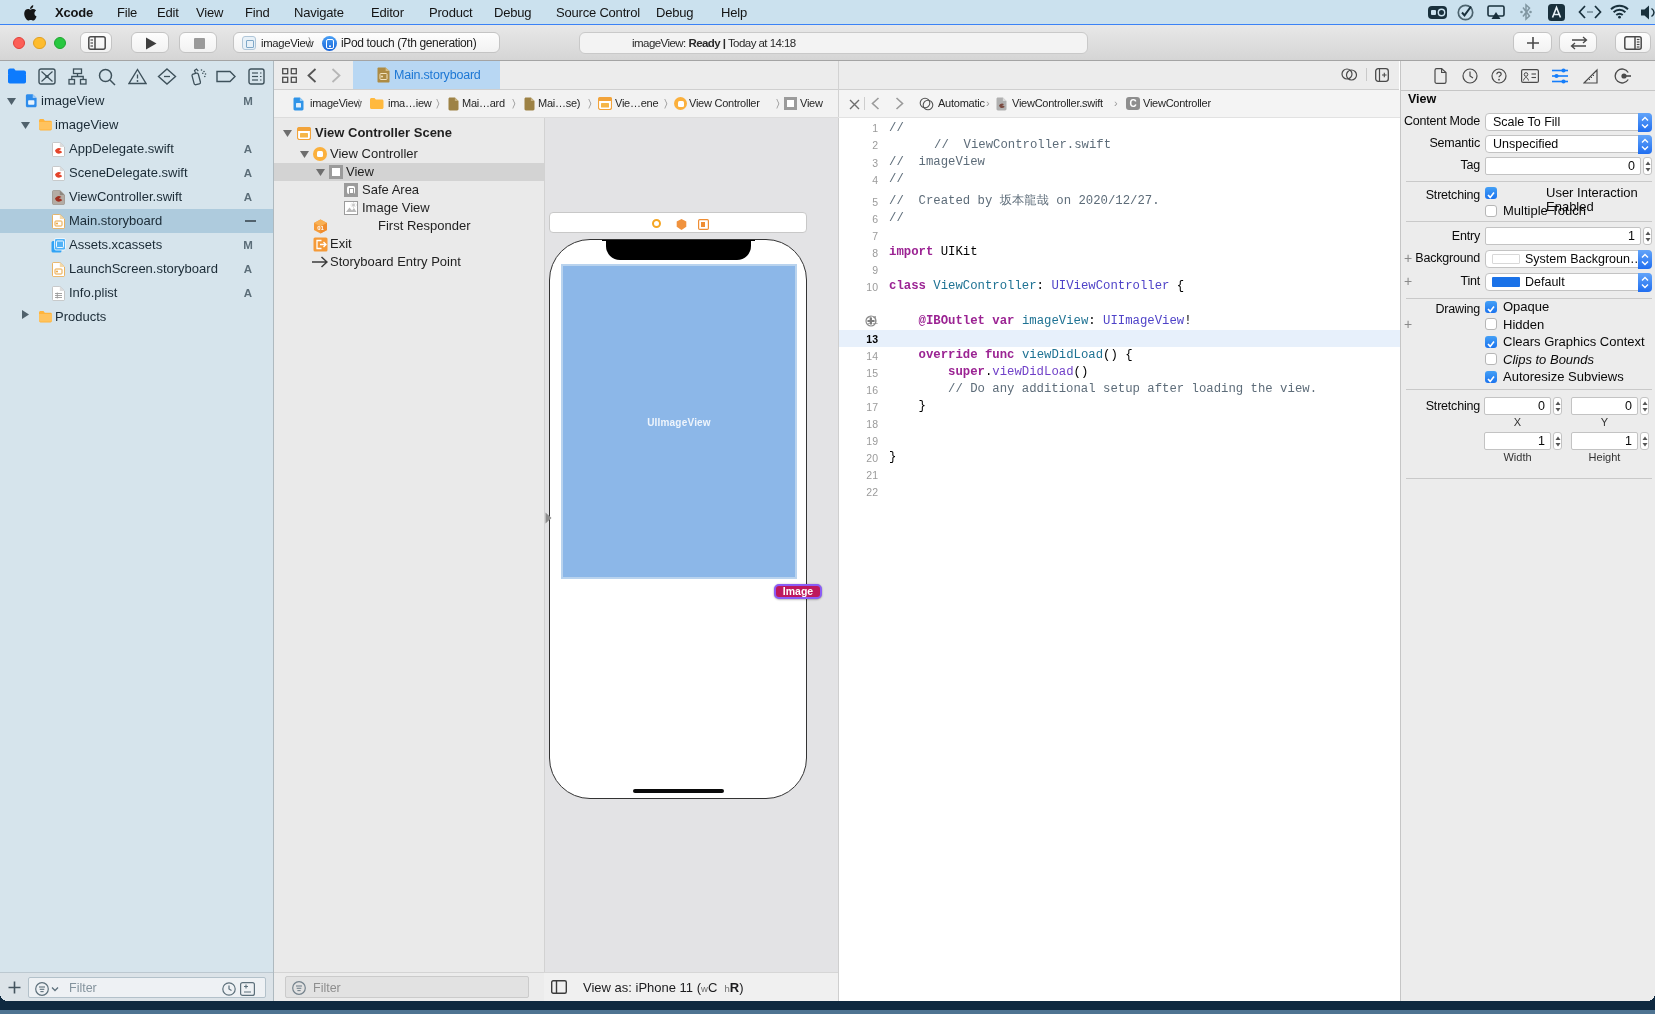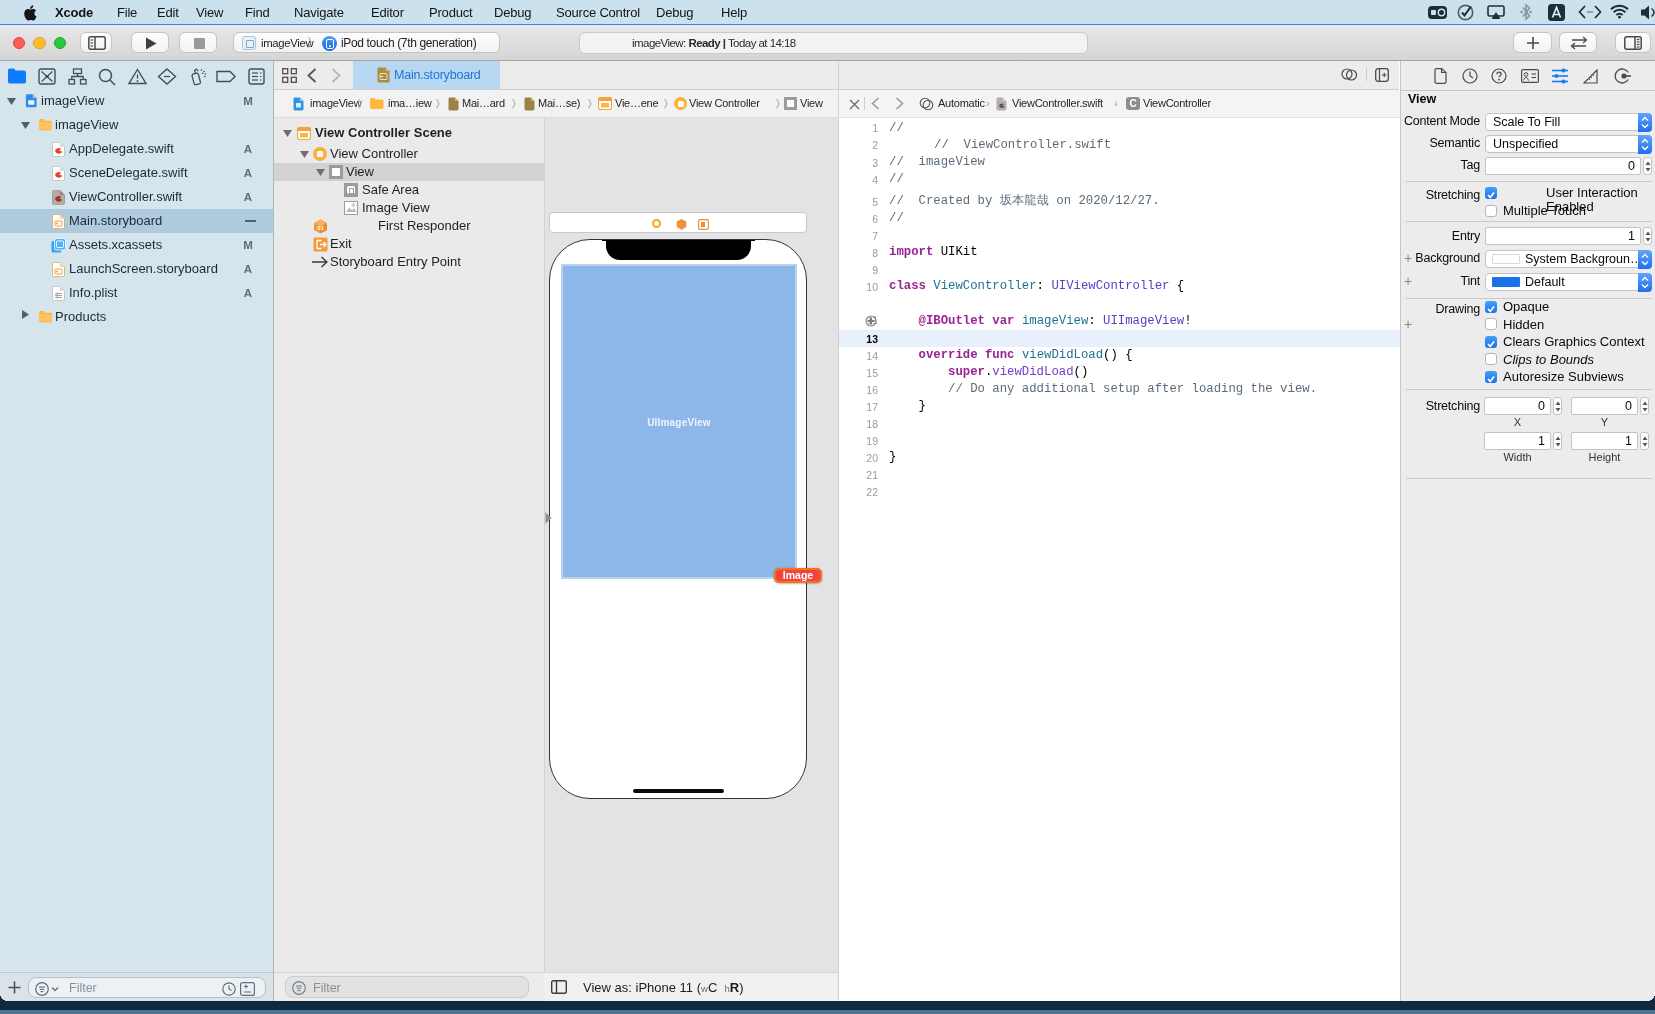--- a/index.html
+++ b/index.html
@@ -32,21 +32,21 @@
 .insp{left:1400px;top:61px;width:255px;height:940px;background:#ececec;border-left:1px solid #c6c6c6;box-sizing:border-box;}
 .ilbl{height:17px;line-height:17px;font-size:12.5px;letter-spacing:-0.2px;color:#090909;text-align:right;white-space:nowrap;}
 .ictl{background:#fff;border:1px solid #c3c3c3;border-radius:4px;box-sizing:border-box;}
 .isep{left:1406px;width:246px;height:1px;background:#c9c9c9;}
 .bluecap{position:absolute;right:-1px;top:-1px;width:14px;height:19px;background:linear-gradient(#62a4f9,#206ef0);border-radius:0 4px 4px 0;}
 .chk{position:absolute;width:12px;height:12px;border-radius:3px;box-sizing:border-box;}
 .chkon{background:linear-gradient(#44a0f6,#1b73ee);}
 .chkoff{background:#fff;border:1px solid #b6b6b6;}
 .chklbl{position:absolute;font-size:13px;color:#090909;height:14px;line-height:14px;}
 .stp{position:absolute;width:9px;height:18px;background:#fff;border:1px solid #c3c3c3;border-radius:3px;box-sizing:border-box;}
-.ffield{position:absolute;border-radius:8px;box-sizing:border-box;padding-left:8px;}
+.ffield{position:absolute;border-radius:2px;box-sizing:border-box;padding-left:8px;}
 </style>
 </head>
 <body>
 
 <div class="ab menubar">
 <svg class="ab" style="left:23px;top:5px" width="14" height="16" viewBox="0 0 14 16">
       <path fill="#161616" d="M11.4 8.6c0-2 1.6-2.9 1.7-3-0.9-1.3-2.3-1.5-2.8-1.5-1.2-0.1-2.3 0.7-2.9 0.7-0.6 0-1.5-0.7-2.5-0.7-1.3 0-2.5 0.8-3.1 1.9-1.3 2.3-0.3 5.7 1 7.6 0.6 0.9 1.4 1.9 2.4 1.9 1 0 1.3-0.6 2.5-0.6 1.2 0 1.5 0.6 2.5 0.6 1 0 1.7-0.9 2.3-1.8 0.7-1 1-2.1 1-2.1S11.4 10.9 11.4 8.6z"></path>
       <path fill="#161616" d="M9.5 2.8c0.5-0.7 0.9-1.6 0.8-2.5-0.8 0-1.7 0.5-2.3 1.2C7.5 2.1 7 3 7.1 3.9 8 4 8.9 3.4 9.5 2.8z"></path>
     </svg>
 <div class="ab mi" style="left:55px;font-weight:bold;">Xcode</div>
@@ -501,21 +501,21 @@
 
  <div class="ab" style="left:4px;top:121px;width:258px;height:560px;background:#fff;border:1px solid #333;border-radius:41px;box-sizing:border-box;overflow:hidden;">
    <div class="ab" style="left:56px;top:0;width:145px;height:20px;background:#000;border-radius:0 0 14px 14px;"></div>
    <div class="ab" style="left:52px;top:0;width:8px;height:8px;background:radial-gradient(circle at 0 100%, transparent 7.5px, #000 0);"></div>
    <div class="ab" style="left:197px;top:0;width:8px;height:8px;background:radial-gradient(circle at 100% 100%, transparent 7.5px, #000 0);"></div>
    <div class="ab" style="left:10.5px;top:24px;width:236.5px;height:314.5px;background:#8cb7e8;border:2px solid #b9d3ee;box-sizing:border-box;"></div>
    <div class="ab" style="left:0;top:177px;width:258px;height:14px;text-align:center;font-size:10px;font-weight:bold;color:rgba(255,255,255,0.85);letter-spacing:0.2px;">UIImageView</div>
    <div class="ab" style="left:83px;top:549px;width:91px;height:4px;background:#0a0a0a;border-radius:2px;"></div>
  </div>
 
- <div class="ab" style="left:229px;top:450px;width:48px;height:15px;background:#ef4444;border:2px solid #f97316;border-radius:5px;box-sizing:border-box;box-shadow:0 0.5px 2px rgba(0,0,0,0.4);">
+ <div class="ab" style="left:229px;top:466px;width:48px;height:15px;background:#be185d;border:2px solid #8b5cf6;border-radius:5px;box-sizing:border-box;box-shadow:0 0.5px 2px rgba(0,0,0,0.4);">
    <div class="ab" style="left:0;top:0;width:44px;height:11px;line-height:11.5px;text-align:center;font-size:10.5px;font-weight:bold;color:#fff;">Image</div>
  </div>
 
  <svg class="ab" style="left:0px;top:394px" width="7" height="12" viewBox="0 0 7 12">
         <path d="M0.5 0.5l6 5.5-6 5.5z" fill="#8e8e8e"></path>
       </svg>
 </div>
 
 <div class="ab" style="left:274px;top:972px;width:270px;height:29px;background:#ececec;border-top:1px solid #d4d4d4;box-sizing:border-box;">
  <div class="ffield" style="left:11px;top:3px;width:244px;height:22px;background:#e2e2e2;border:1px solid #cbcbcb;">

